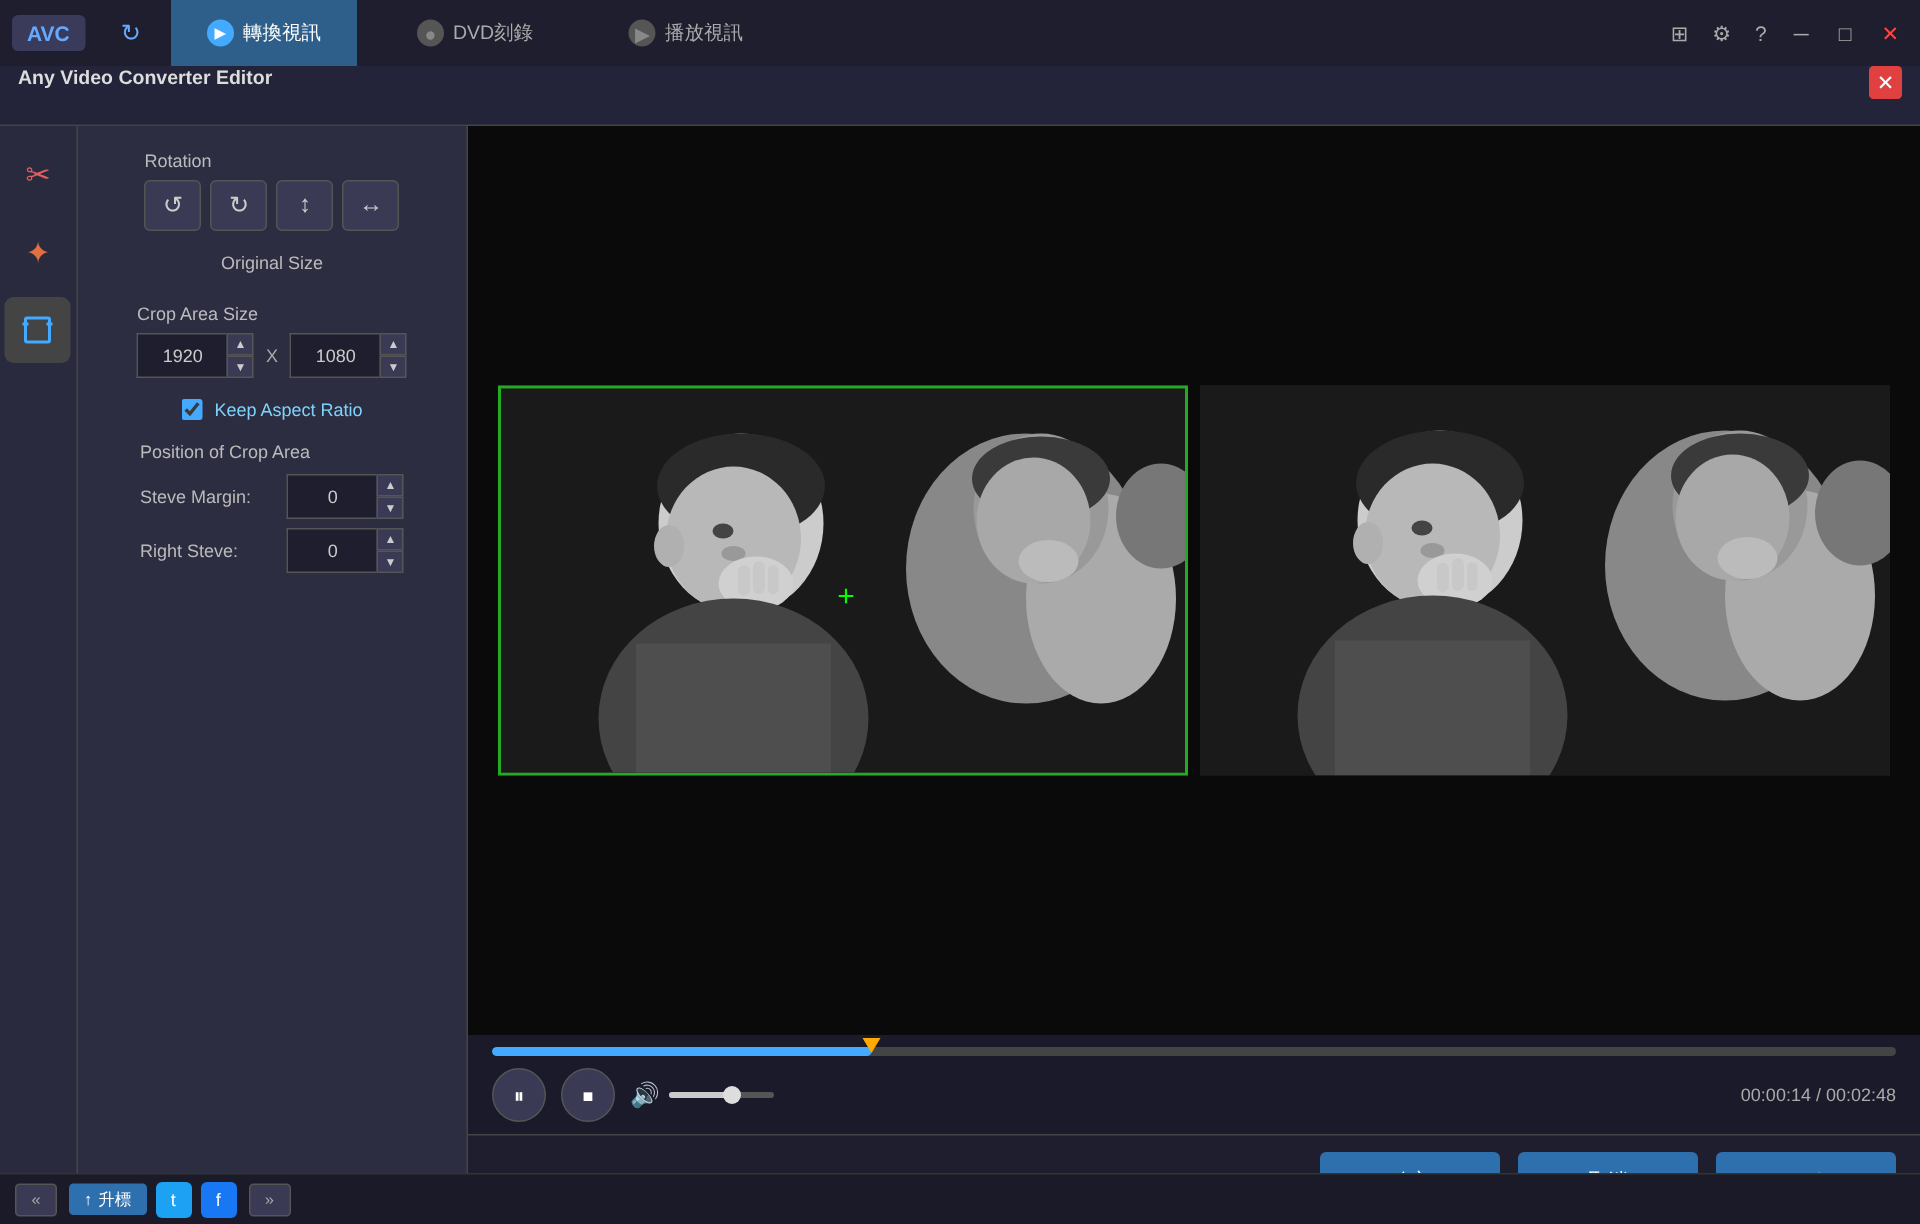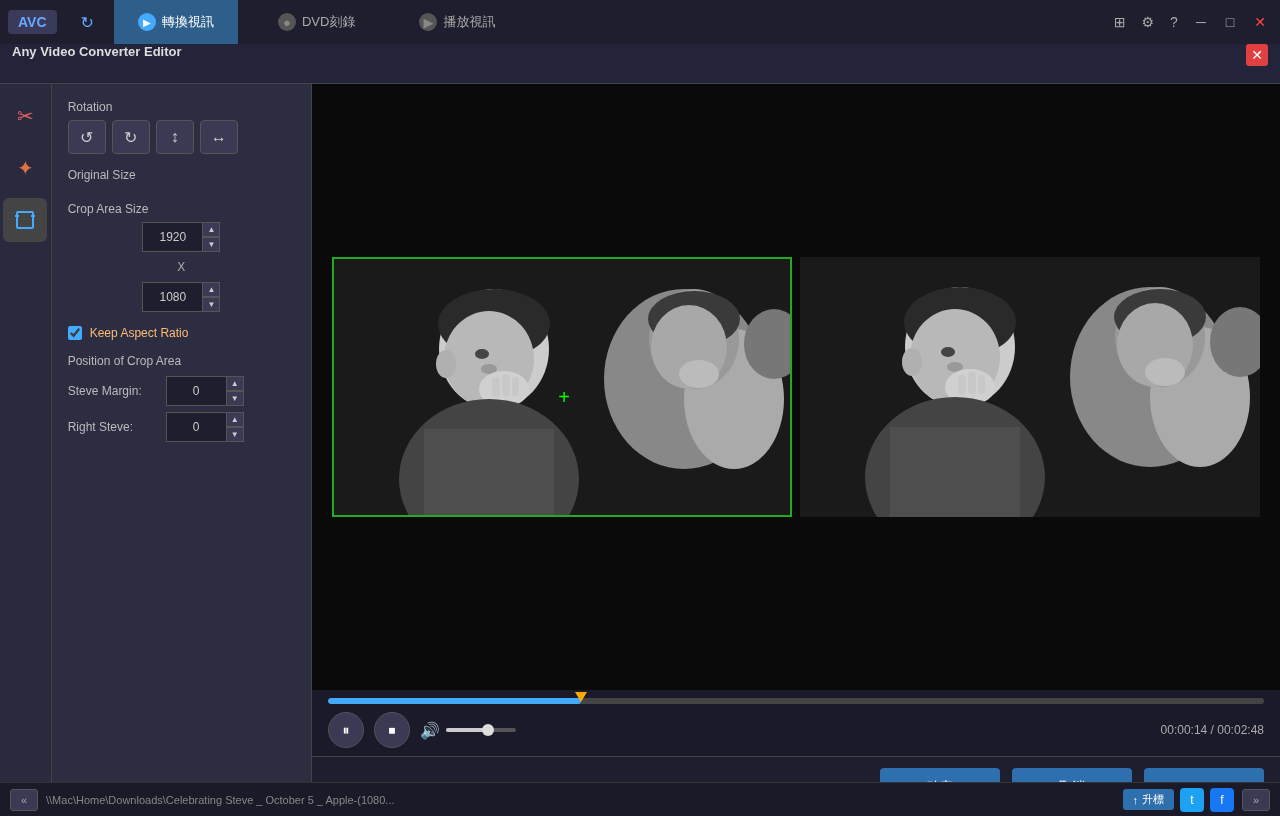--- a/index.html
+++ b/index.html
@@ -157,20 +157,21 @@
 
     
     .left-panel {
       width: 320px;
       background: #2d2d42;
       border-right: 1px solid #444;
       padding: 16px;
       display: flex;
       flex-direction: column;
       gap: 14px;
+      align-items: center;
     }
 
     .section-label {
       color: #bbb;
       font-size: 12px;
       margin-bottom: 6px;
     }
 
     .rotation-btns {
       display: flex;
@@ -198,21 +199,20 @@
       padding: 6px 0;
       color: #ccc;
       font-size: 13px;
       margin-top: 4px;
     }
 
     .crop-size-row {
       display: flex;
       align-items: center;
       gap: 8px;
-      flex-direction: column;
     }
     .spinner-input {
       display: flex;
       align-items: center;
     }
     .spinner-input input {
       width: 60px;
       height: 30px;
       background: #1e1e2e;
       border: 1px solid #555;
@@ -248,21 +248,21 @@
       display: flex;
       align-items: center;
       gap: 8px;
     }
     .checkbox-row input[type=checkbox] {
       width: 14px;
       height: 14px;
       accent-color: #4af;
     }
     .checkbox-row label {
-      color: #fdba74;
+      color: #7dd3fc;
       font-size: 12px;
       cursor: pointer;
     }
 
     .position-section .section-label {
       margin-bottom: 8px;
     }
     .margin-row {
       display: flex;
       align-items: center;
@@ -747,21 +747,20 @@
         <button class="footer-btn confirm">確定</button>
         <button class="footer-btn cancel">取消</button>
         <button class="footer-btn apply">Apply</button>
       </div>
     </div>
   </div>
 </div>
 
 <div class="status-bar" style="position:absolute;bottom:0;left:0;right:0;">
   <button class="status-nav-btn">«</button>
-  <span class="status-path">\\Mac\Home\Downloads\Celebrating Steve _ October 5 _ Apple-(1080...</span>
   <div class="status-right-icons">
     <button class="status-upload-btn">
       <span>↑</span>
       <span>升標</span>
     </button>
     <div class="social-icon twitter-icon">t</div>
     <div class="social-icon facebook-icon">f</div>
   </div>
   <button class="status-nav-right">»</button>
 </div>

